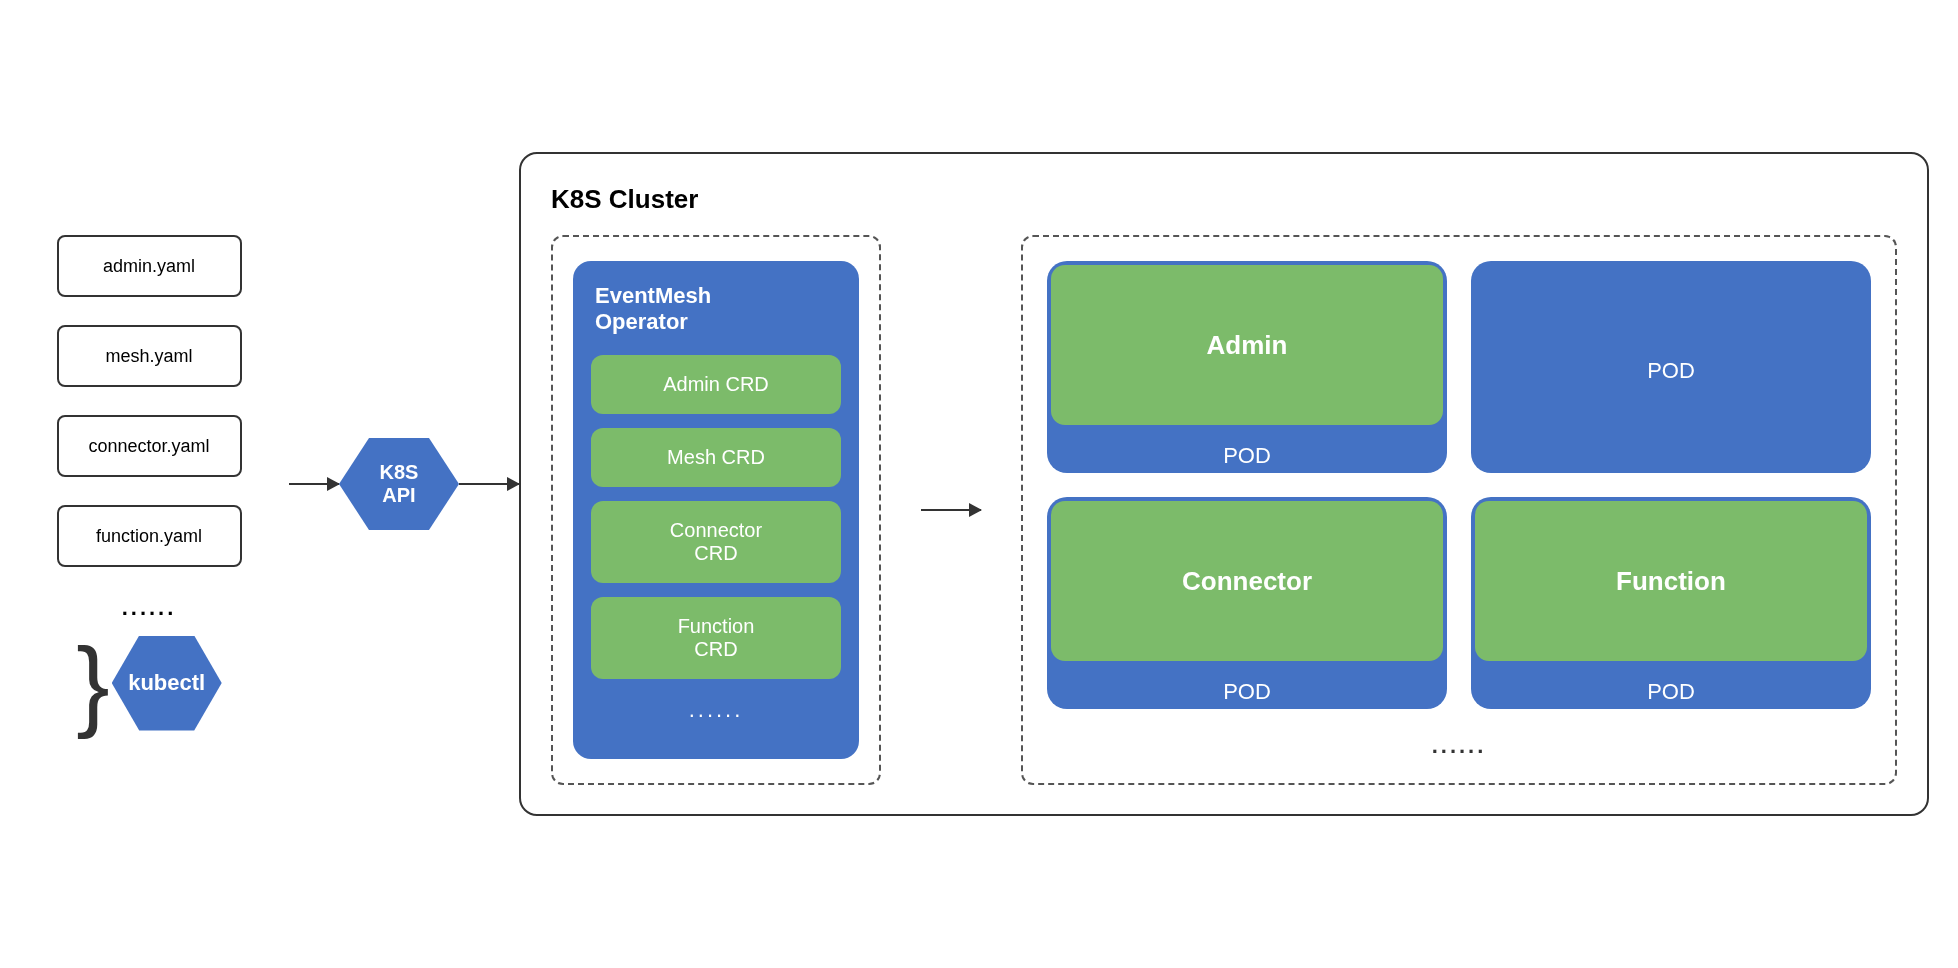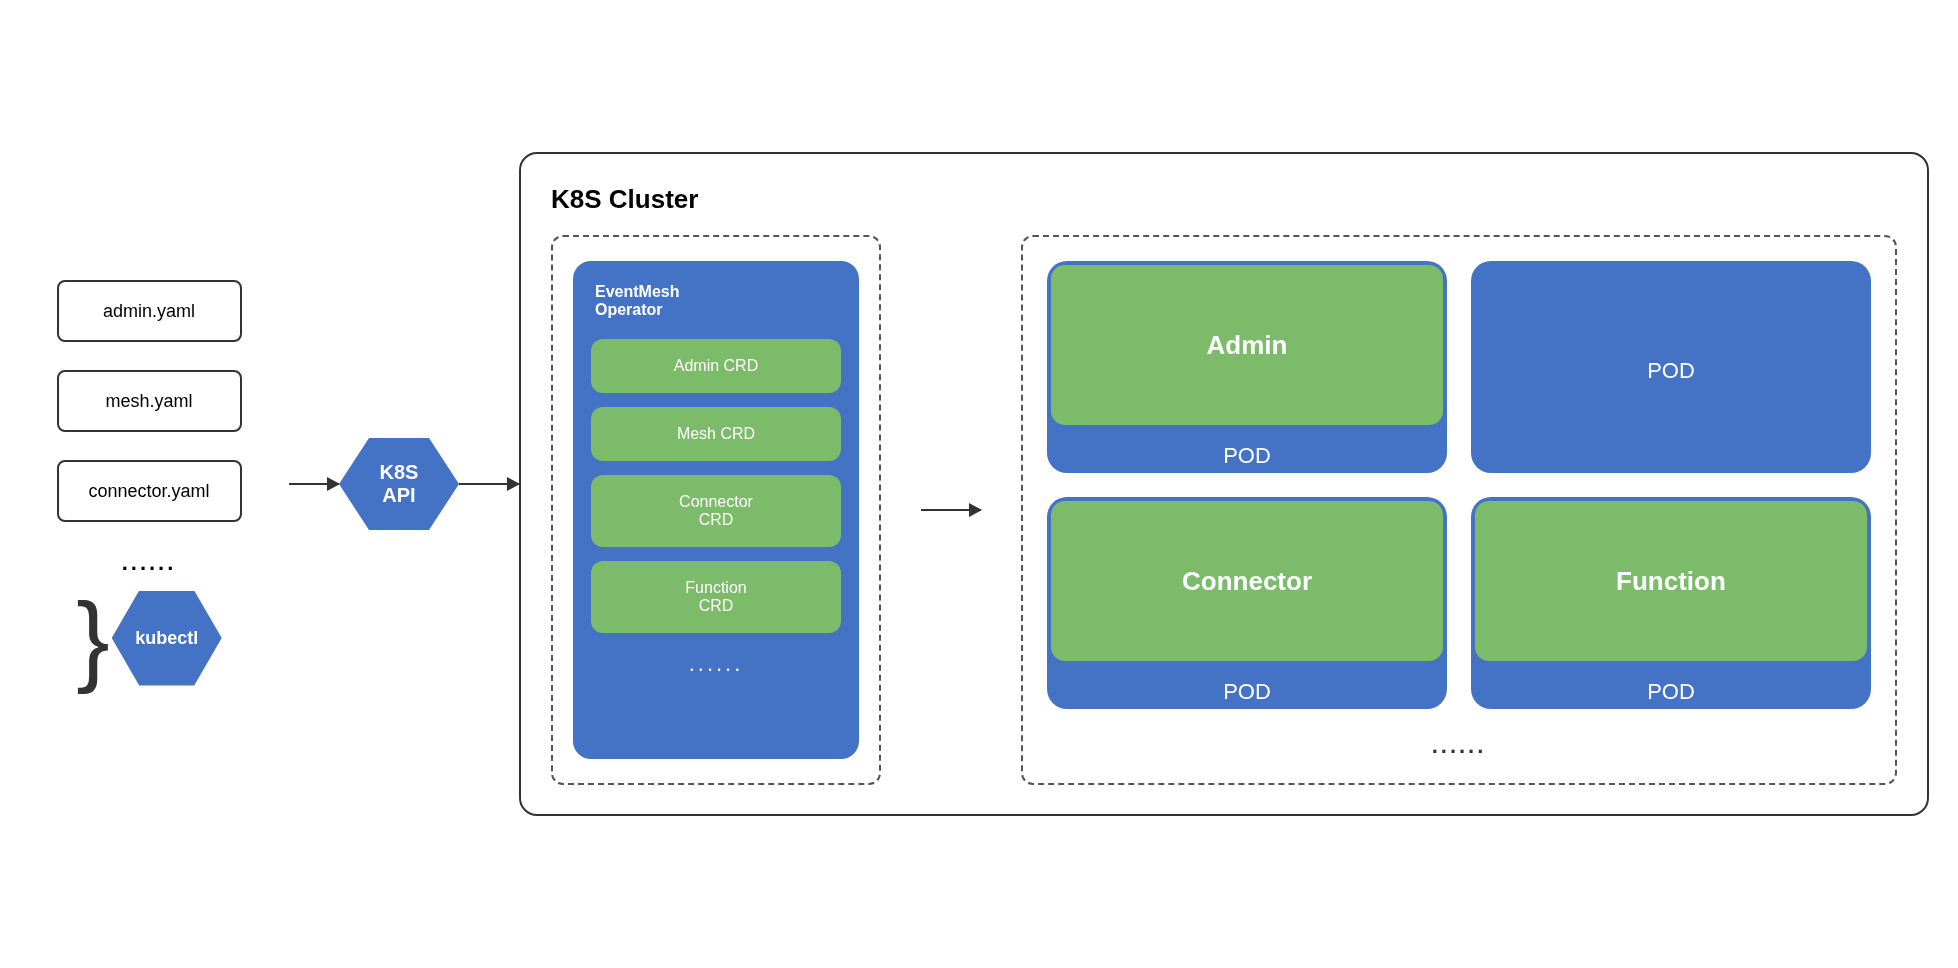--- a/index.html
+++ b/index.html
@@ -42,21 +42,21 @@
     }
     .hex-shape {
       width: 110px;
       height: 95px;
       background: #4472C4;
       clip-path: polygon(25% 0%, 75% 0%, 100% 50%, 75% 100%, 25% 100%, 0% 50%);
       display: flex;
       align-items: center;
       justify-content: center;
       color: white;
-      font-size: 18px;
+      font-size: 22px;
       font-weight: 600;
       text-align: right;
     }
     
     .k8s-cluster {
       border: 2.5px solid #333;
       border-radius: 18px;
       padding: 30px 30px 30px 30px;
       flex: 1;
       height: 664px;
@@ -90,31 +90,31 @@
       background: #4472C4;
       border-radius: 18px;
       padding: 22px 18px 22px 18px;
       display: flex;
       flex-direction: column;
       gap: 14px;
       flex: 1;
     }
     .operator-title {
       color: white;
-      font-size: 16px;
+      font-size: 22px;
       font-weight: 600;
       margin-bottom: 6px;
       text-align: left;
       padding: 0 4px;
     }
     .crd-item {
       background: #7CBB6A;
       border-radius: 12px;
       color: white;
-      font-size: 16px;
+      font-size: 20px;
       font-weight: 500;
       text-align: center;
       padding: 18px 10px;
     }
     .operator-dots {
       color: white;
       font-size: 22px;
       letter-spacing: 3px;
       text-align: center;
       margin-top: 4px;
@@ -236,20 +236,23 @@
   <div class="left-section">
     <div style="display:flex; flex-direction:column; align-items:center; gap:16px;">
       <div class="yaml-file">
         <span>admin.yaml</span>
       </div>
       <div class="yaml-file">
         <span>mesh.yaml</span>
       </div>
       <div class="yaml-file">
         <span>connector.yaml</span>
+      </div>
+      <div class="yaml-file">
+        <span>function.yaml</span>
       </div>
       <div class="dots-left">......</div>
     </div>
 
     <div style="display:flex; align-items:center; gap:0; margin-top:2px;">
       <div style="font-size:100px; line-height:1; color:#333; font-weight:300; margin-right:2px;">}</div>
       <div class="hex-shape" style="width:110px; height:95px;">
         <span>kubectl</span>
       </div>
     </div>

